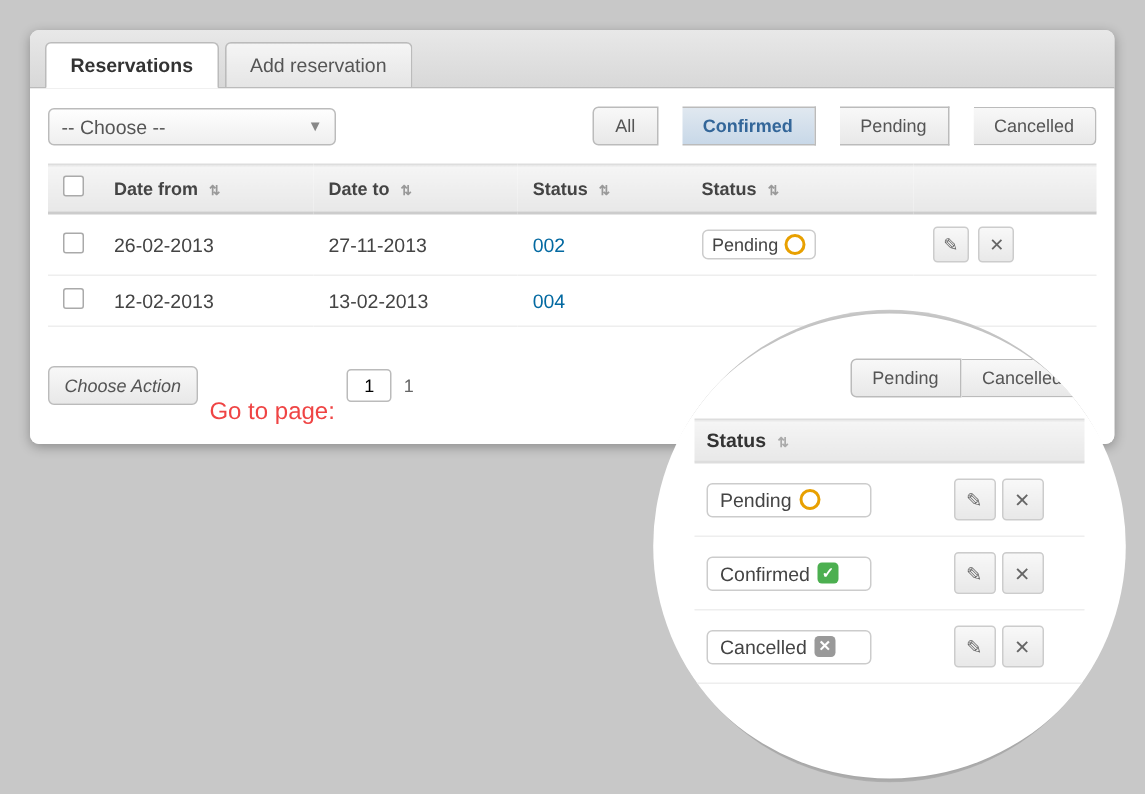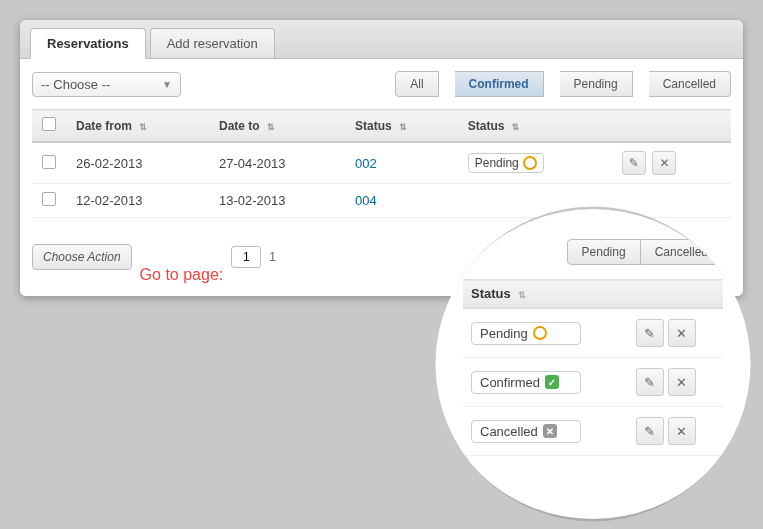--- a/index.html
+++ b/index.html
@@ -62,21 +62,21 @@
       margin-bottom: 12px;
     }
 
     .dropdown-select {
       display: flex;
       align-items: center;
       border: 1px solid #bbb;
       border-radius: 4px;
       background: linear-gradient(to bottom, #fefefe, #efefef);
       padding: 4px 8px;
-      width: 149px;
+      width: 192px;
       cursor: pointer;
       color: #555;
     }
     .dropdown-arrow {
       margin-left: auto;
       font-size: 10px;
       color: #888;
     }
 
     .filter-buttons {
@@ -370,21 +370,21 @@
           <th></th>
         </tr>
       </thead>
       <tbody>
 
         <tr>
           <td class="check-col">
             <span class="checkbox"></span>
           </td>
           <td>26-02-2013</td>
-          <td>27-04-2013</td>
+          <td>27-11-2013</td>
           <td class="link-cell">
             <a href="#">002</a>
           </td>
           <td>
             <span class="status-badge">
               <span>Pending</span>
               <span class="status-icon-pending"></span>
             </span>
           </td>
           <td class="actions-cell">

